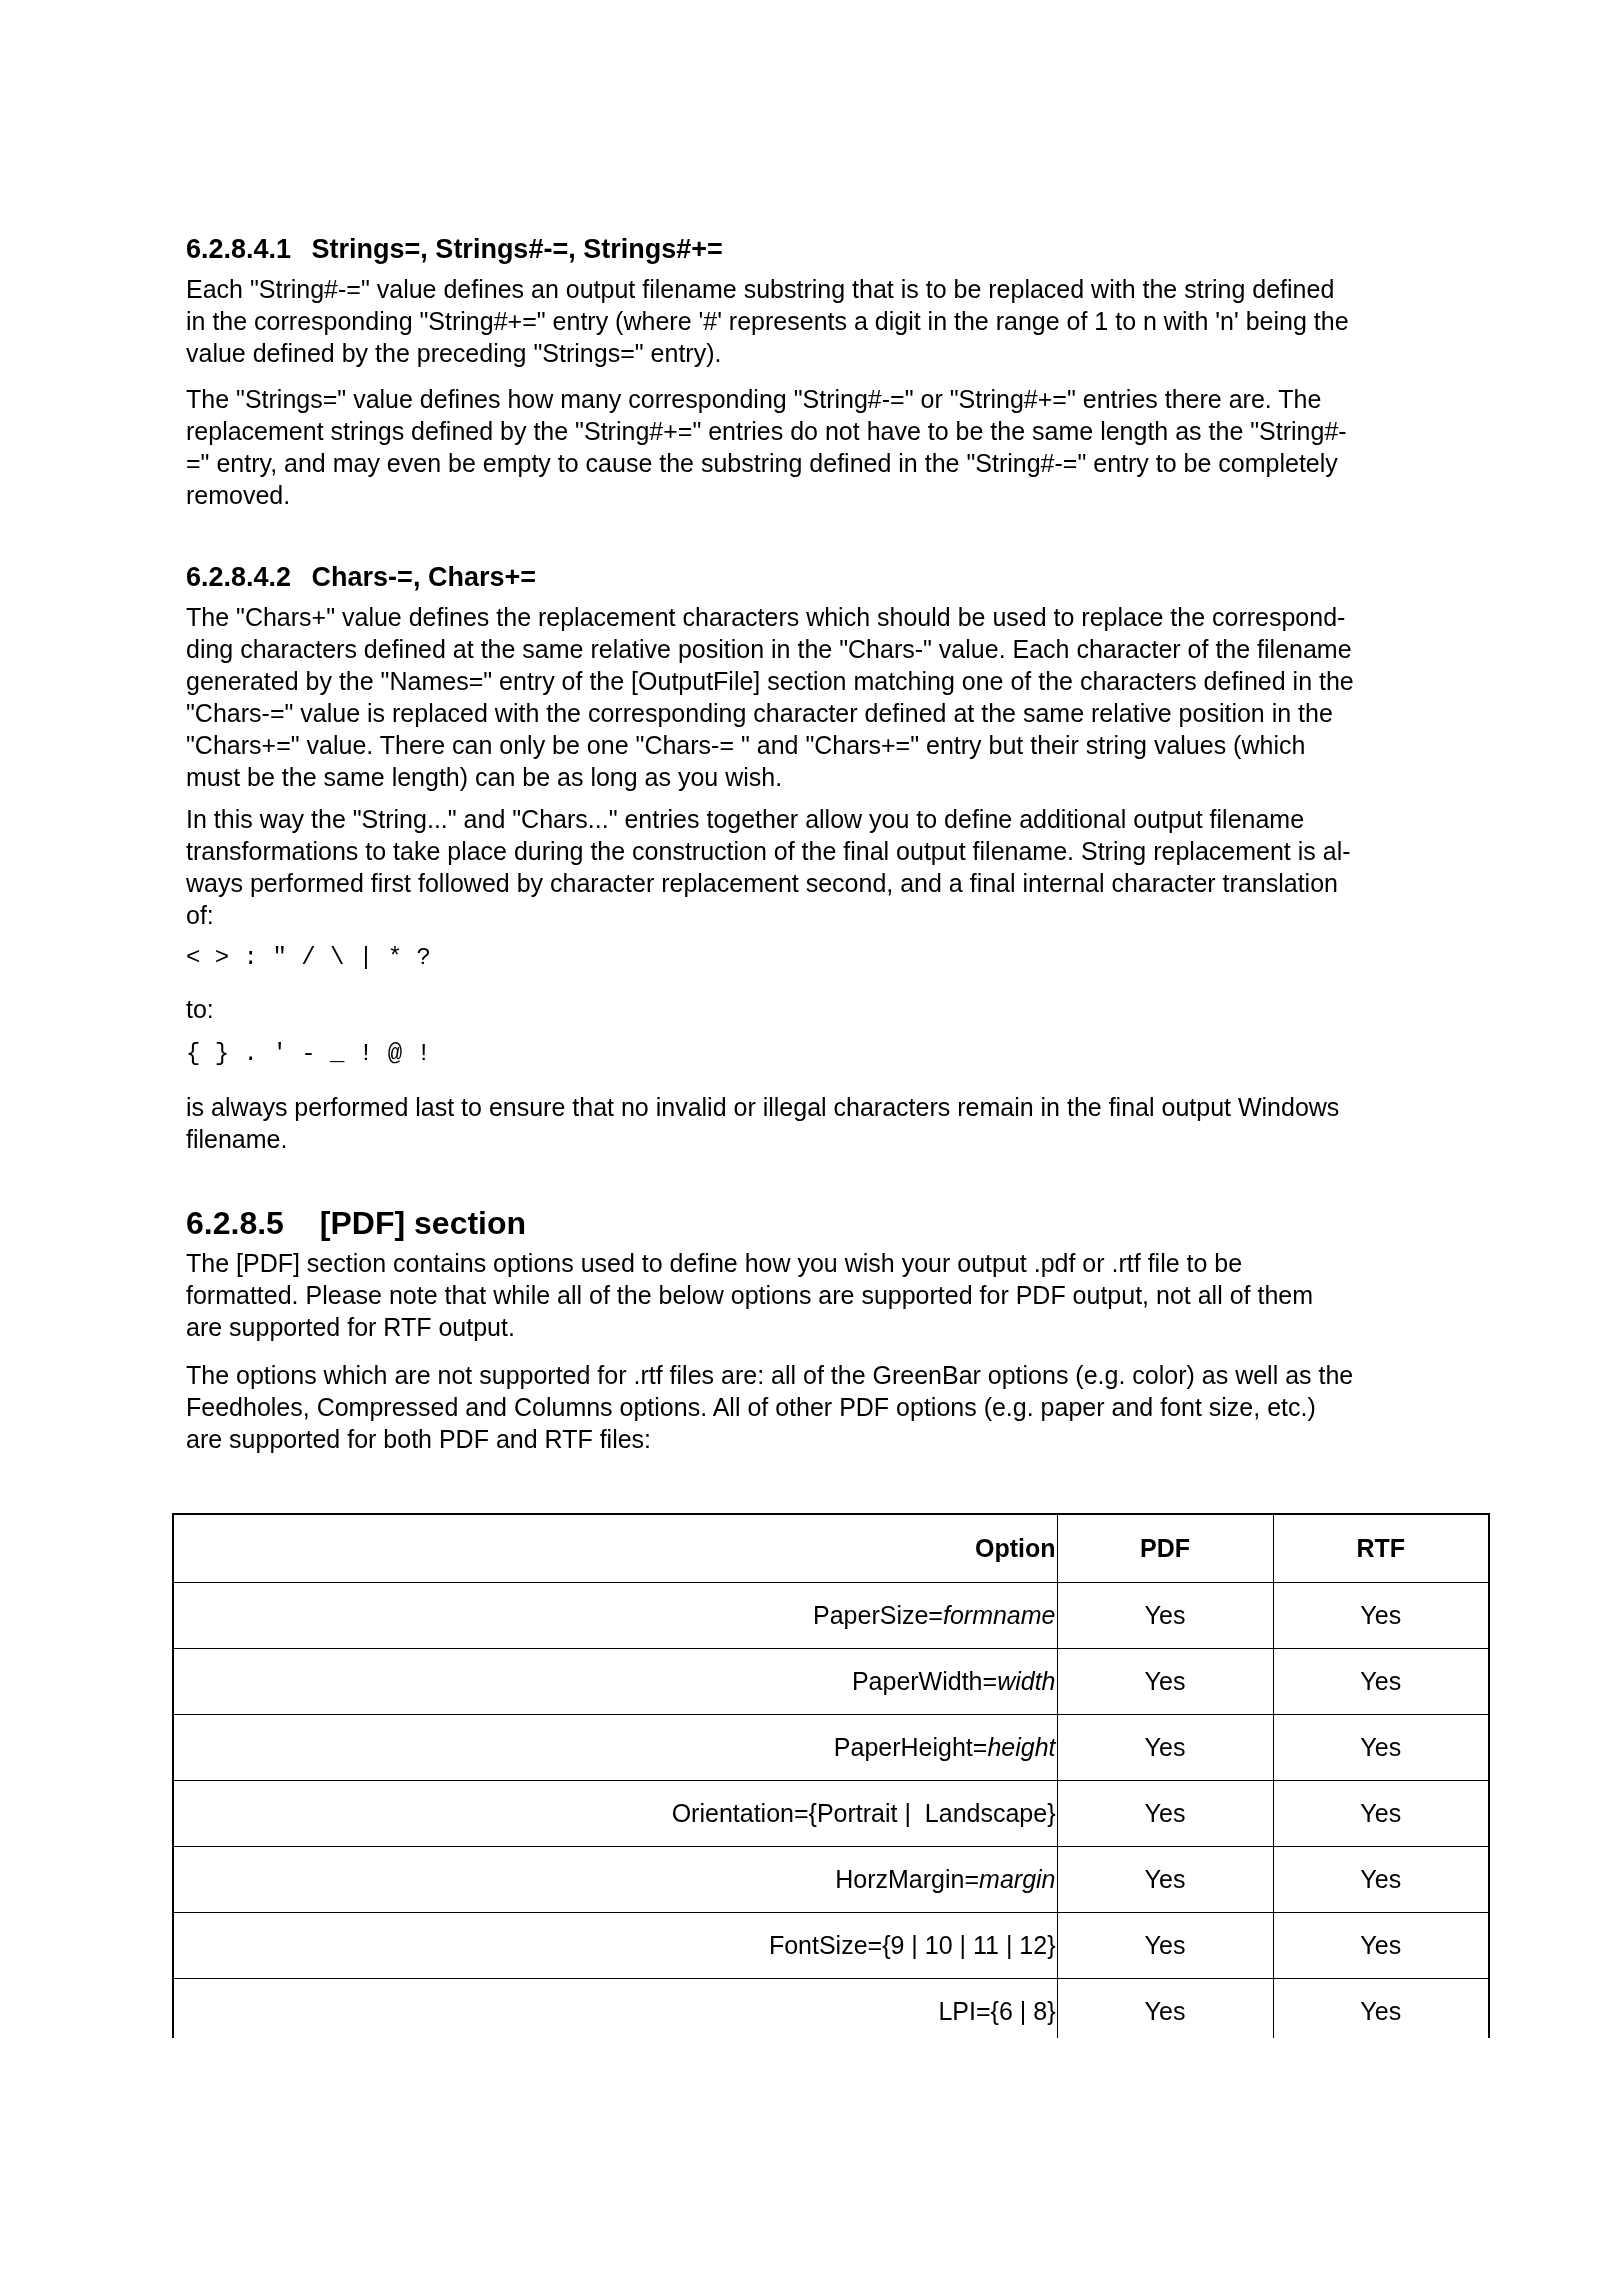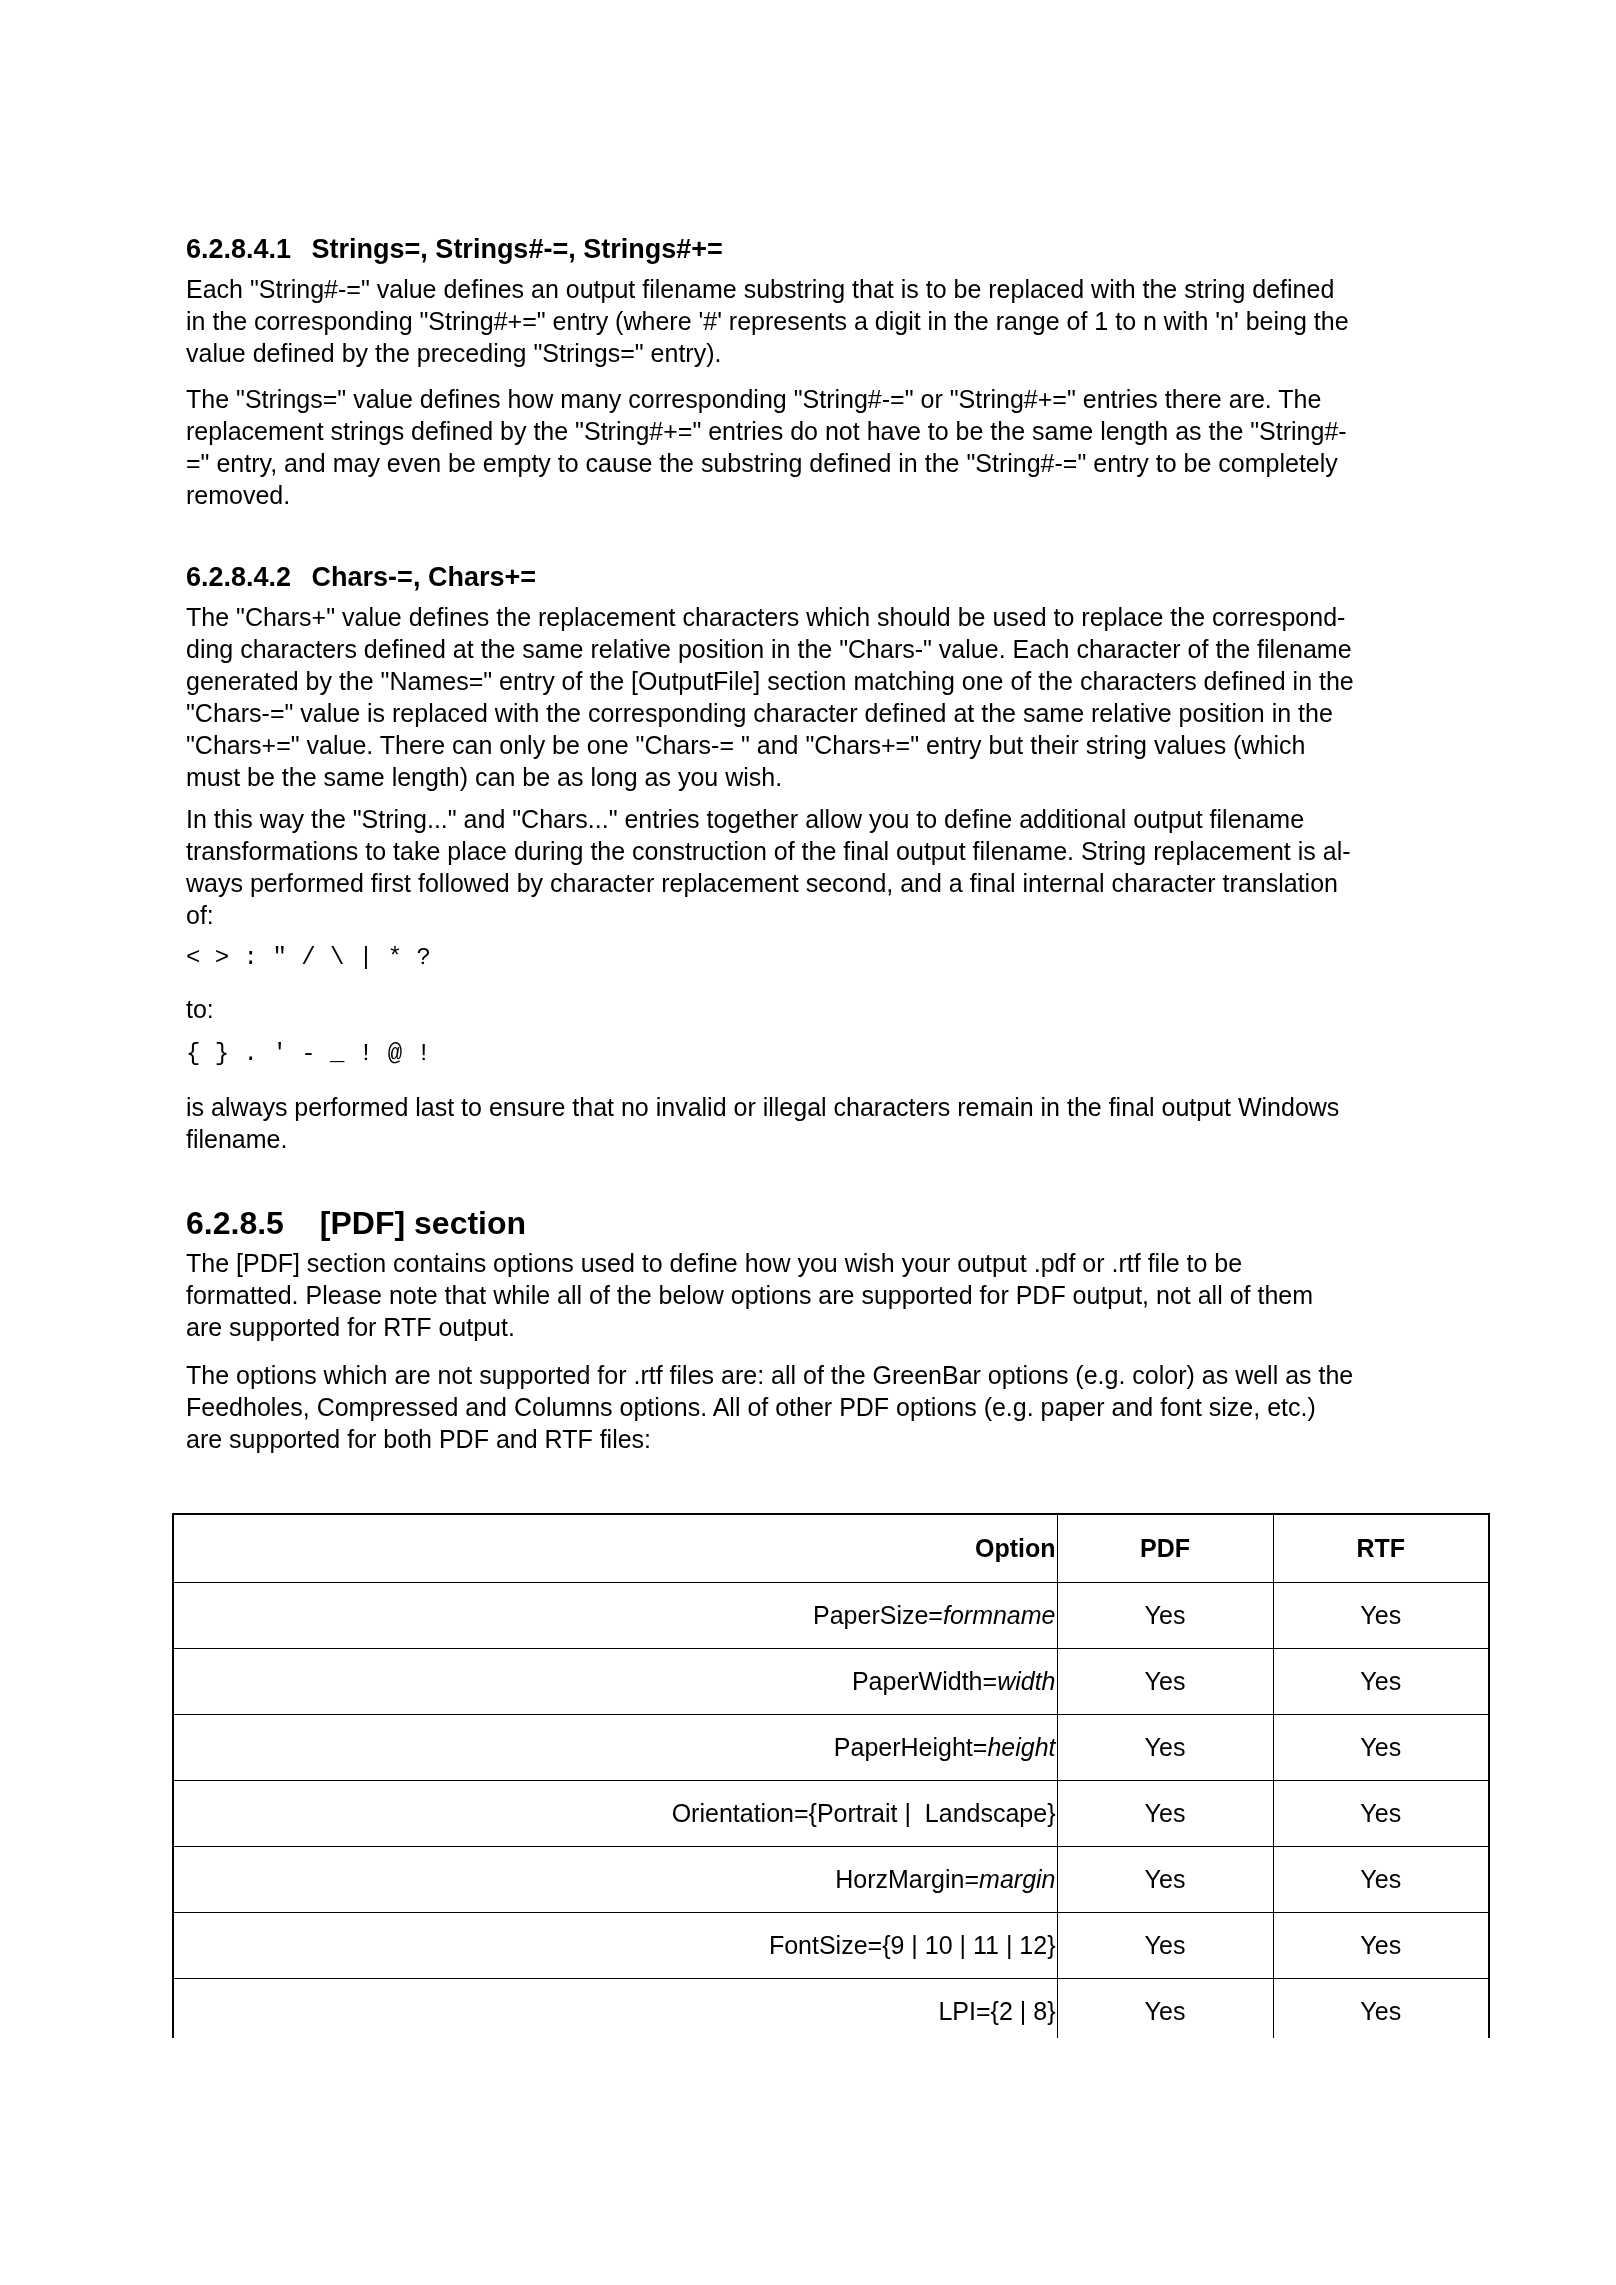--- a/index.html
+++ b/index.html
@@ -140,21 +140,21 @@
       <td class="opt-col"><span>HorzMargin=</span><i>margin</i><span class="u"></span><span></span></td>
       <td class="yn-col">Yes</td>
       <td class="yn-col">Yes</td>
     </tr>
     <tr>
       <td class="opt-col"><span>FontSize={9 | 10 | 11 | </span><i></i><span class="u">12</span><span>}</span></td>
       <td class="yn-col">Yes</td>
       <td class="yn-col">Yes</td>
     </tr>
     <tr>
-      <td class="opt-col"><span>LPI={2 | </span><i></i><span class="u">8</span><span>}</span></td>
+      <td class="opt-col"><span>LPI={6 | </span><i></i><span class="u">8</span><span>}</span></td>
       <td class="yn-col">Yes</td>
       <td class="yn-col">Yes</td>
     </tr>
   </tbody>
     </table>
 
   <div class="footer-rule"></div>
   <div class="footer-left">Hercules Emulator V4.00 – Operations and Utilities Guide</div>
   <div class="footer-right">Page 117</div>
 

